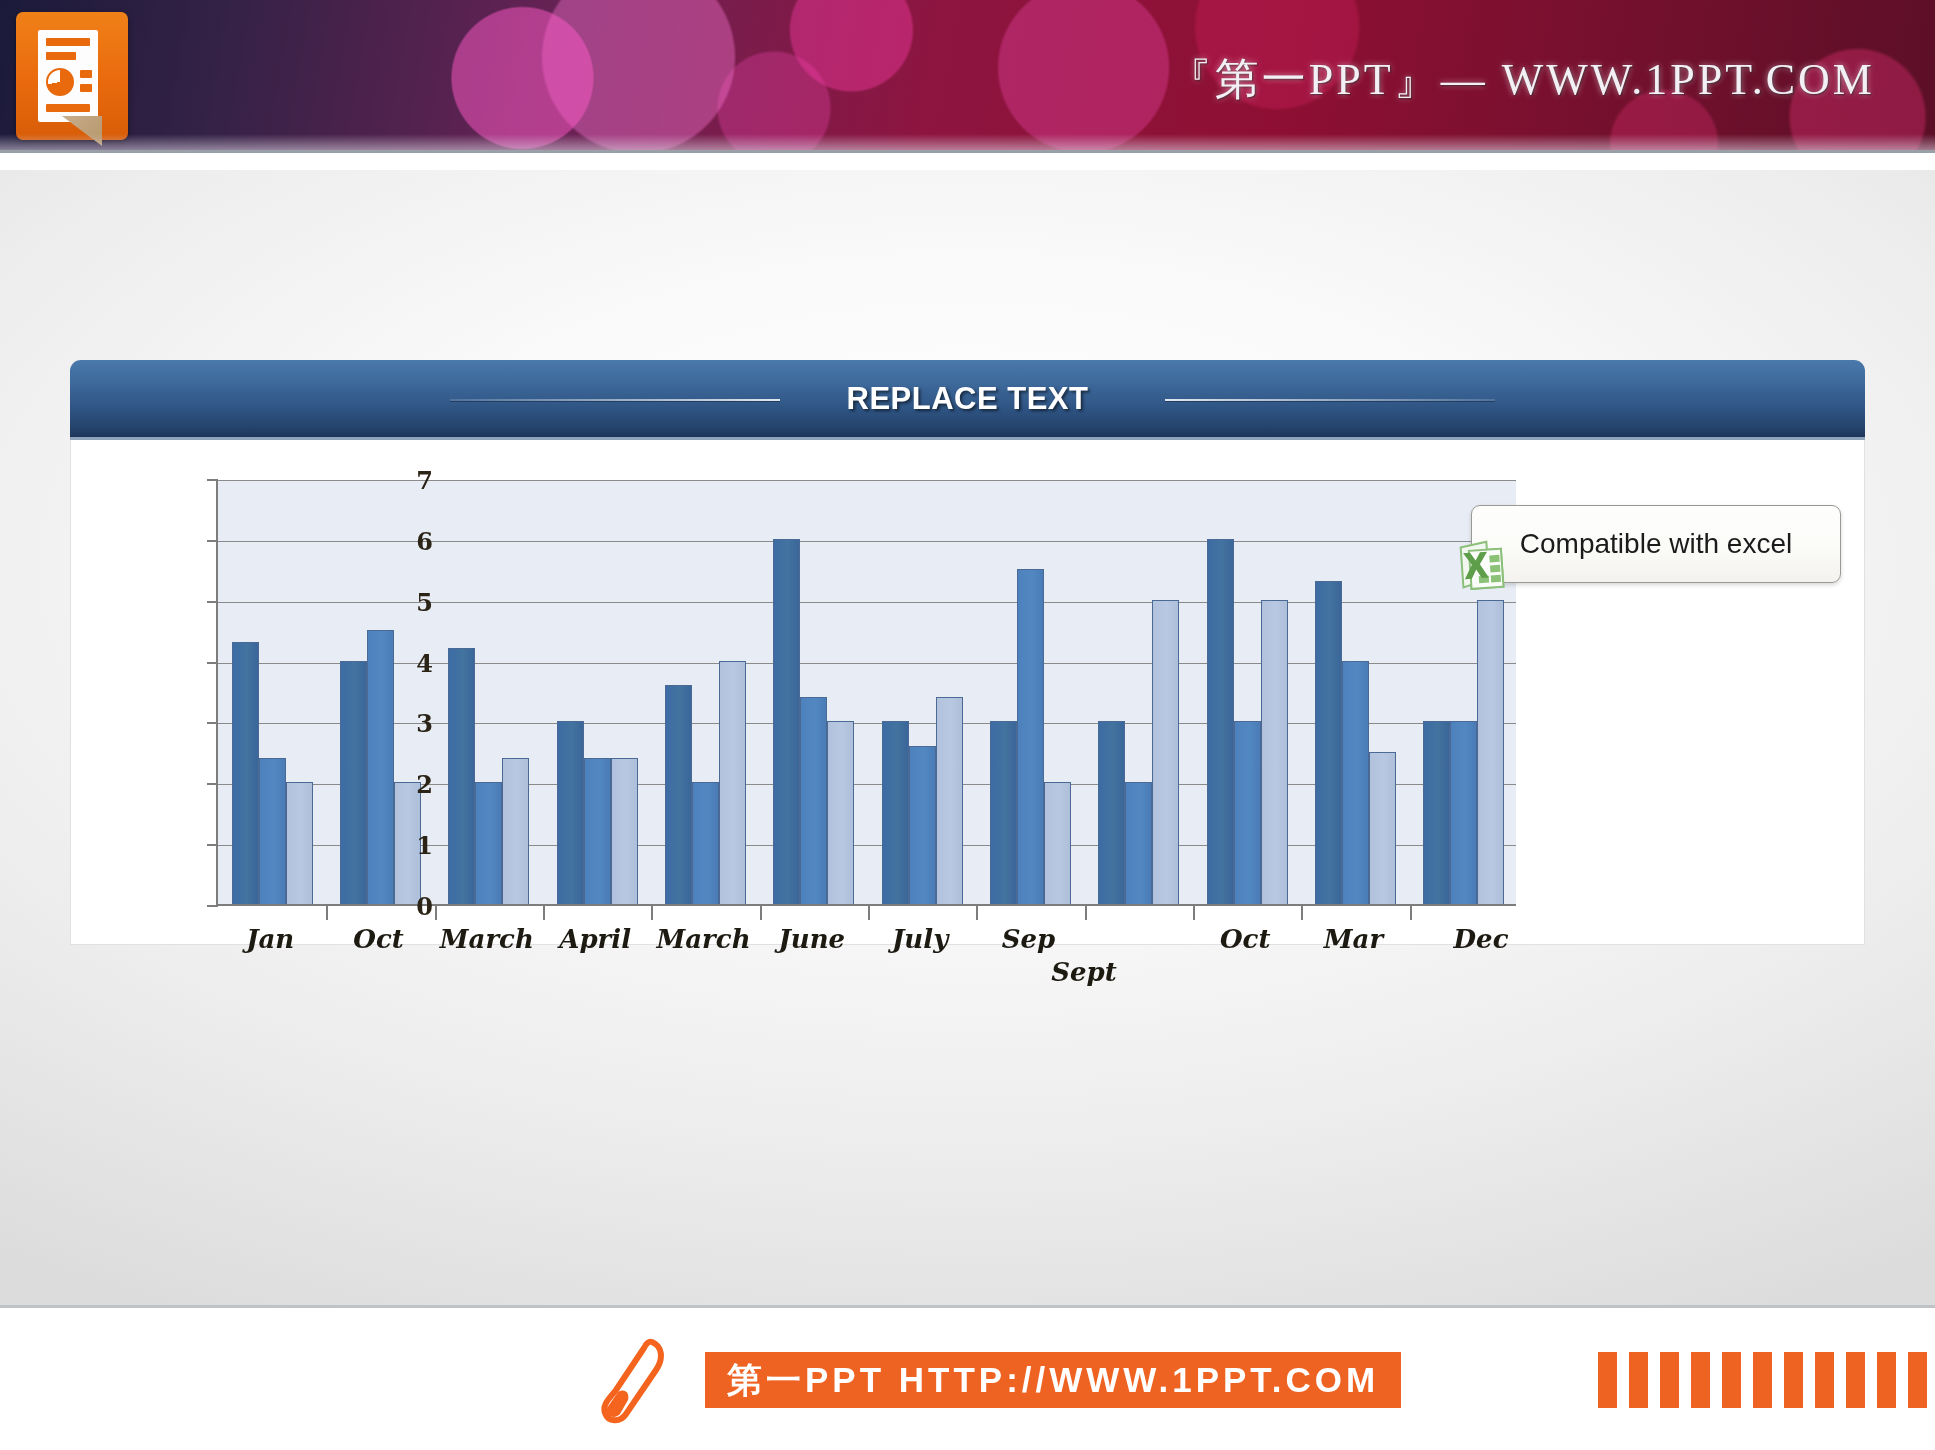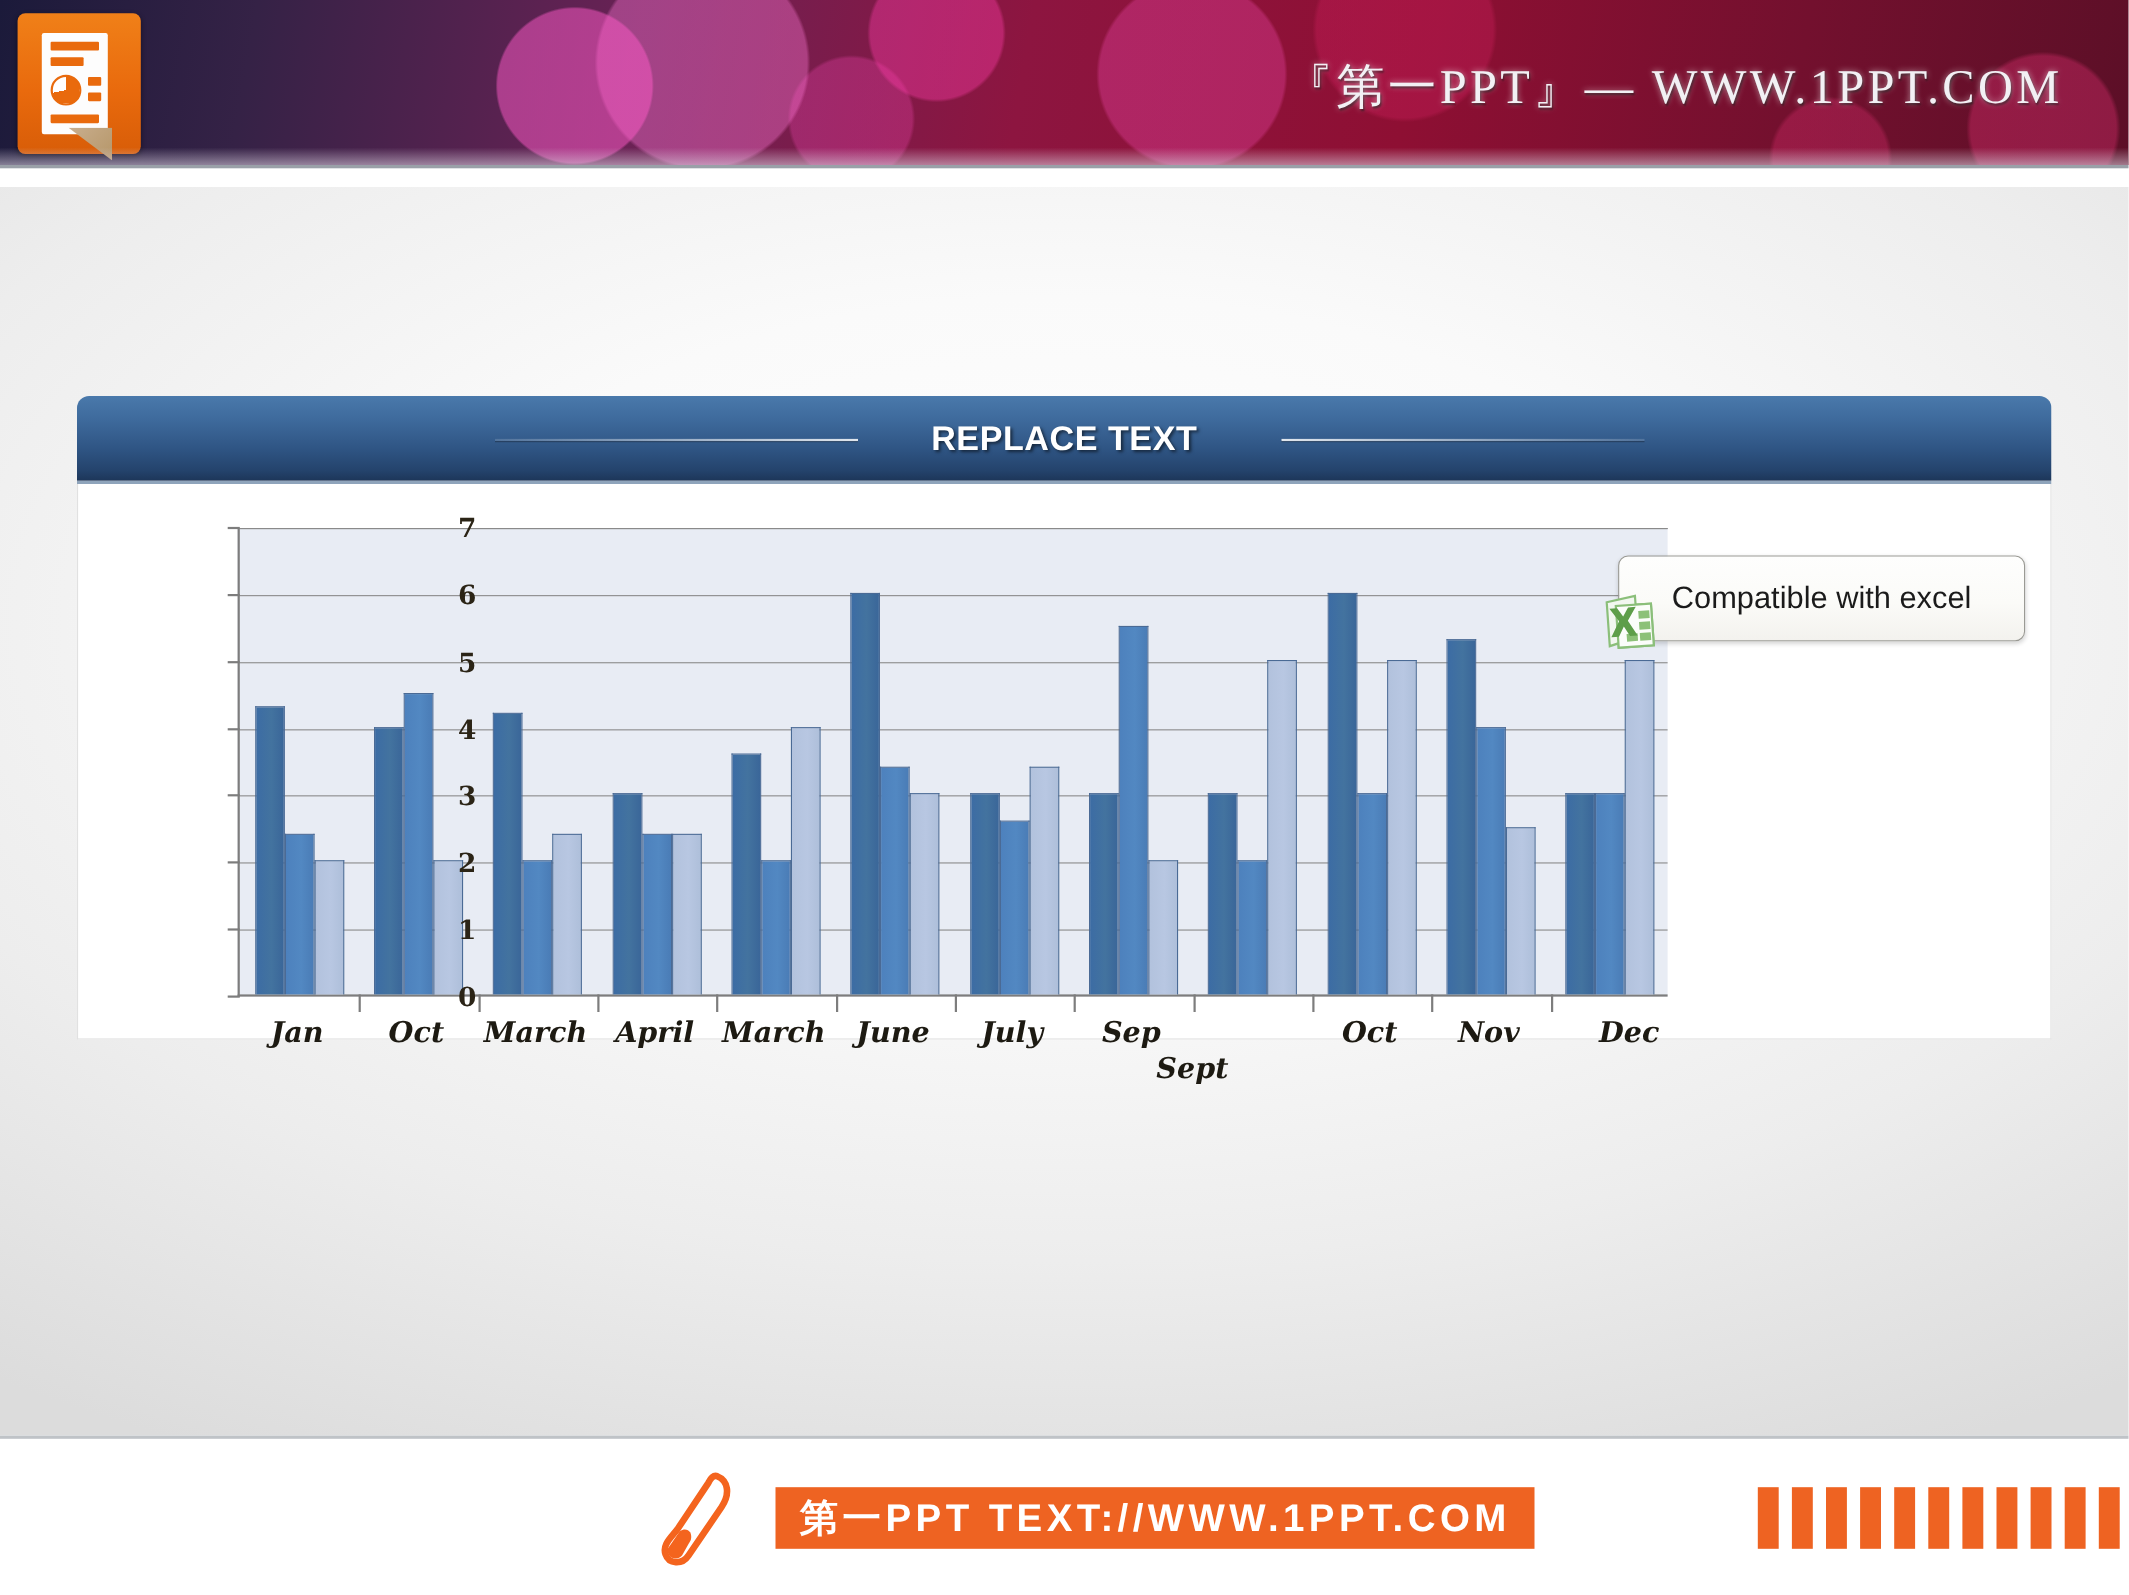--- a/index.html
+++ b/index.html
@@ -391,21 +391,21 @@
             <div class="x-label" style="left: 119.167px;">Jan</div>
             <div class="x-label" style="left: 227.5px;">Oct</div>
             <div class="x-label" style="left: 335.833px;">March</div>
             <div class="x-label" style="left: 444.167px;">April</div>
             <div class="x-label" style="left: 552.5px;">March</div>
             <div class="x-label" style="left: 660.833px;">June</div>
             <div class="x-label" style="left: 769.167px;">July</div>
             <div class="x-label" style="left: 877.5px;">Sep</div>
             <div class="x-label" style="left: 933px; margin-top: 33px;">Sept</div>
             <div class="x-label" style="left: 1094.17px;">Oct</div>
-            <div class="x-label" style="left: 1202.5px;">Nov</div>
+            <div class="x-label" style="left: 1202.5px;">Mar</div>
             <div class="x-label" style="left: 1330px;">Dec</div>
           </div>
 
         <div class="callout">
           <span class="callout-text">Compatible with excel</span>
         </div>
         <div class="excel-icon">
           <svg viewBox="0 0 50 52" width="50" height="52">
             <path d="M4 6 L30 2 L30 10 L44 10 L44 48 L12 48 L12 44 L4 46 Z" fill="#f2f7f0" stroke="#8bbf7a" stroke-width="2"></path>
             <rect x="12" y="10" width="32" height="38" fill="#fbfdfa" stroke="#8bbf7a" stroke-width="2"></rect>
@@ -423,21 +423,21 @@
 </div>
 
 <div class="footer">
   <div class="footer-logo">
     <svg viewBox="0 0 74 86" width="74" height="86">
       <path d="M52 4 C62 8 64 20 56 32 L26 76 C20 85 8 84 5 75 C2 66 10 60 16 52 L44 10 C46 6 49 3 52 4 Z" fill="none" stroke="#f4641e" stroke-width="6" stroke-linejoin="round"></path>
       <path d="M18 54 C24 50 30 54 28 62 L20 76 C14 82 6 78 7 70 Z" fill="#f4641e"></path>
     </svg>
   </div>
   <div class="footer-bar">
-    <span class="footer-bar-text">第一PPT TEXT://WWW.1PPT.COM</span>
+    <span class="footer-bar-text">第一PPT HTTP://WWW.1PPT.COM</span>
   </div>
   <div class="stripes" id="stripes">
       <div class="stripe" style="background: rgb(238, 99, 34);"></div>
       <div class="stripe" style="background: rgb(238, 99, 34);"></div>
       <div class="stripe" style="background: rgb(238, 99, 34);"></div>
       <div class="stripe" style="background: rgb(238, 99, 34);"></div>
       <div class="stripe" style="background: rgb(238, 99, 34);"></div>
       <div class="stripe" style="background: rgb(238, 99, 34);"></div>
       <div class="stripe" style="background: rgb(238, 99, 34);"></div>
       <div class="stripe" style="background: rgb(238, 99, 34);"></div>

